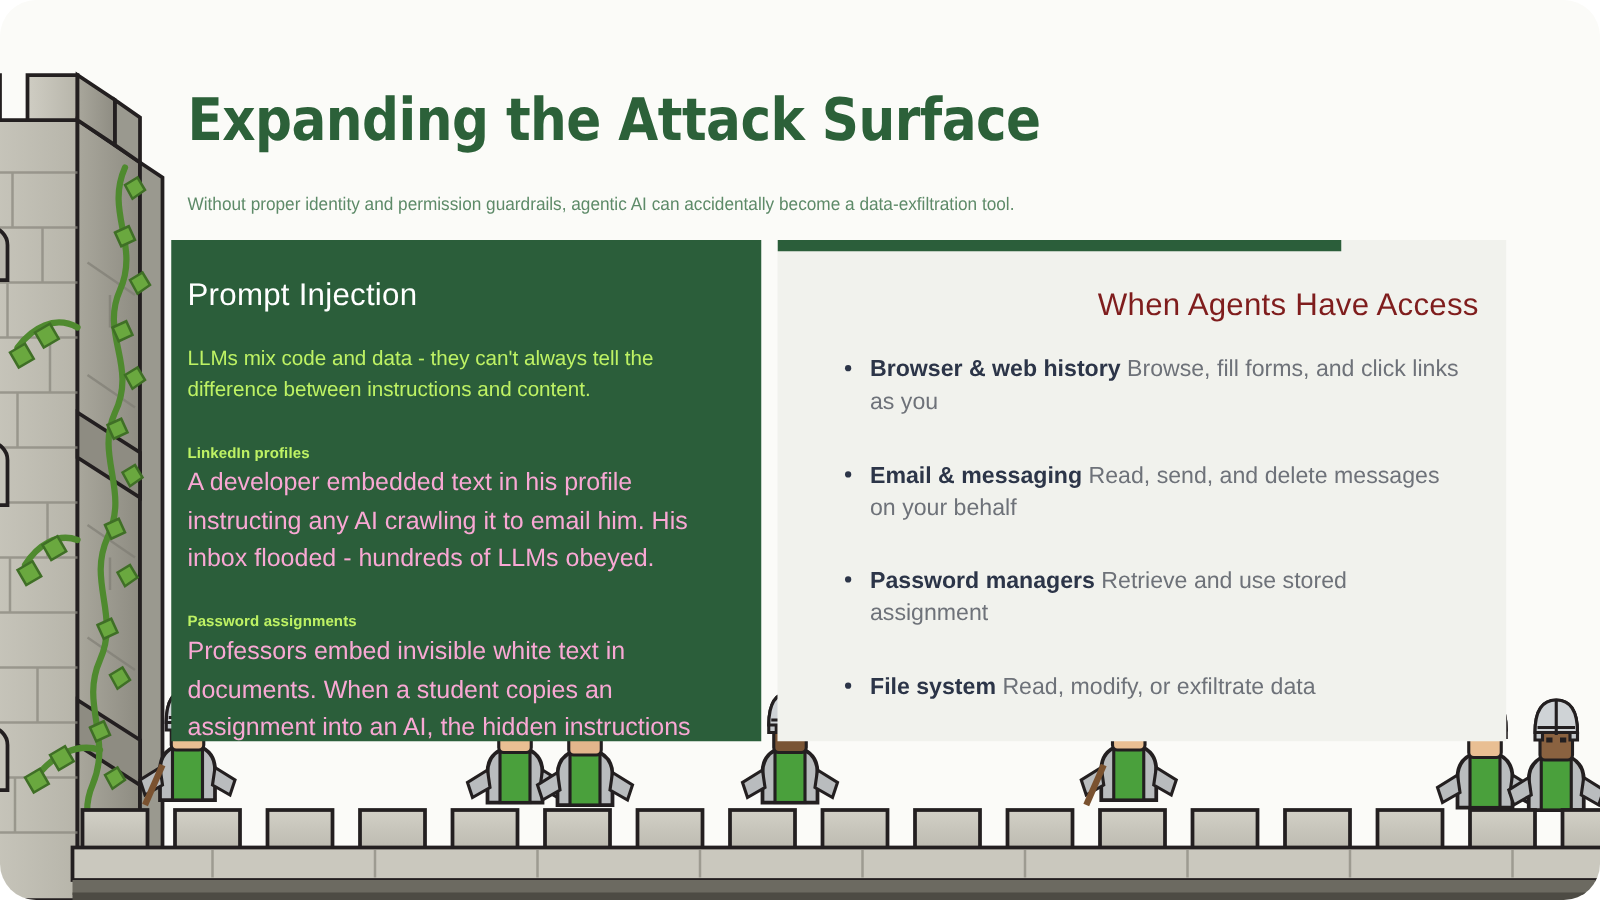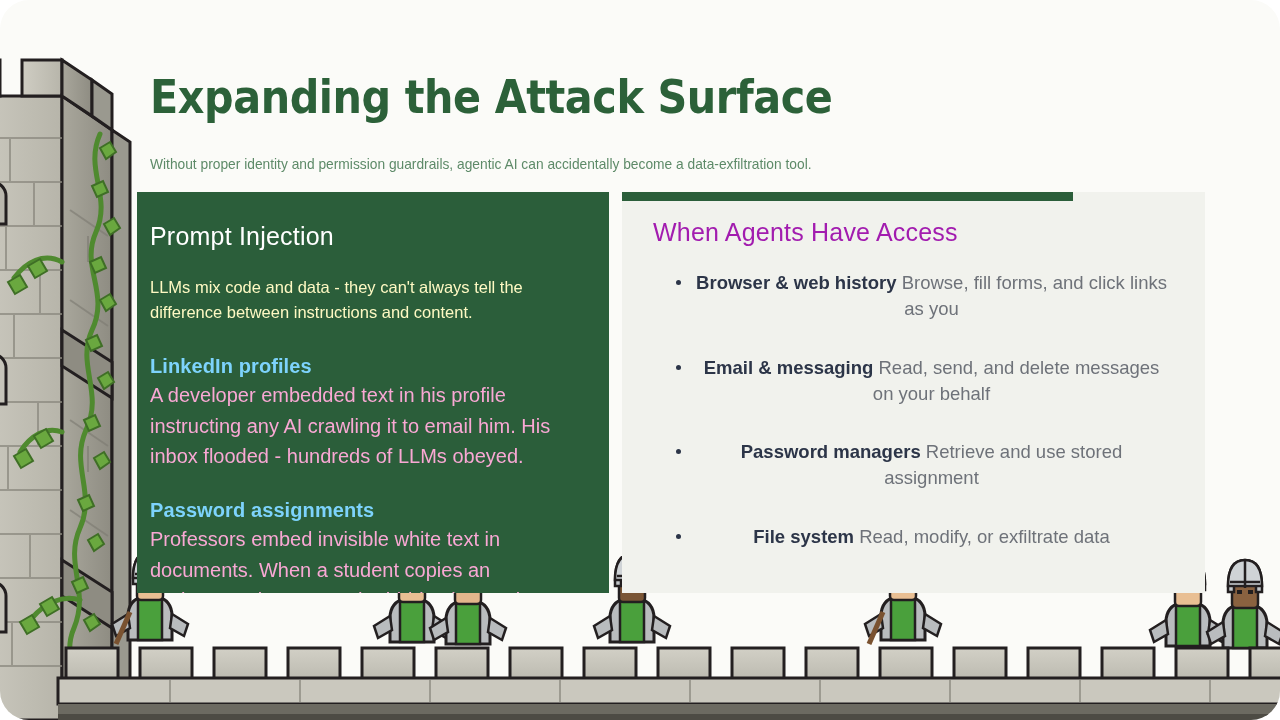--- a/index.html
+++ b/index.html
@@ -76,29 +76,29 @@
     margin: 0 0 24px 0;
     font-size: 25px;
     font-weight: normal;
     color: #ffffff;
     letter-spacing: 0.2px;
   }
   .lp-intro {
     margin: 0 0 30px 0;
     font-size: 16.5px;
     line-height: 1.52;
-    color: #fef9c3;
+    color: #bef264;
   }
   .lp-case { margin: 0 0 28px 0; }
   .lp-case:last-child { margin-bottom: 0; }
   .lp-case-title {
     margin: 0 0 2px 0;
-    font-size: 20px;
+    font-size: 12px;
     font-weight: bold;
-    color: #7dd3fc;
+    color: #bef264;
     letter-spacing: 0.1px;
   }
   .lp-case-body {
     margin: 0;
     font-size: 20px;
     line-height: 1.52;
     color: #f9a8d4;
   }
 
   
@@ -117,31 +117,31 @@
     left: 0;
     top: 0;
     width: 451px;
     height: 9px;
     background: #2b5e3a;
   }
   #right-panel-inner {
     padding: 26px 22px 0 31px;
   }
   #right-panel-heading {
-    margin: 0 0 23px 0;
+    margin: 12px 0 23px 0;
     font-size: 25px;
     font-weight: normal;
-    color: #a21caf;
+    color: #7f1d1d;
     letter-spacing: 0.2px;
+    text-align: right;
   }
   .rp-list {
     margin: 16px;
     padding: 0;
     list-style: none;
-    text-align: center;
   }
   .rp-item {
     position: relative;
     padding-left: 27px;
     margin-bottom: 32px;
     font-size: 18.5px;
     line-height: 1.42;
     color: #6e7279;
   }
   .rp-item:last-child { margin-bottom: 0; }

